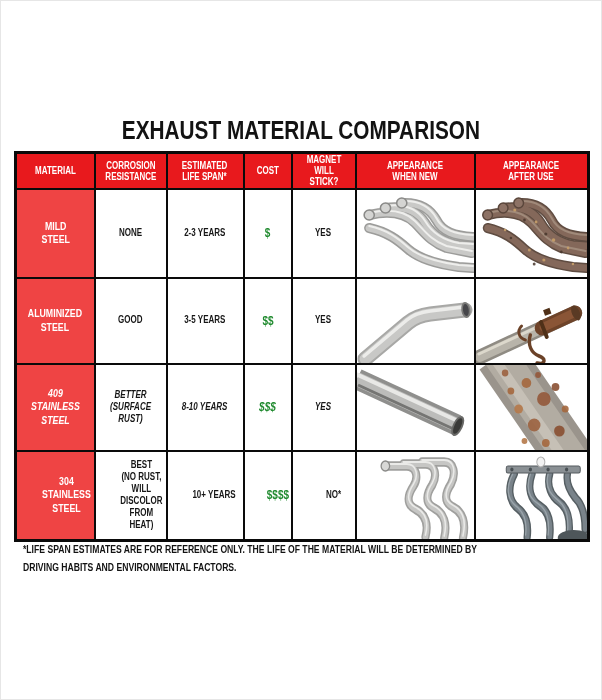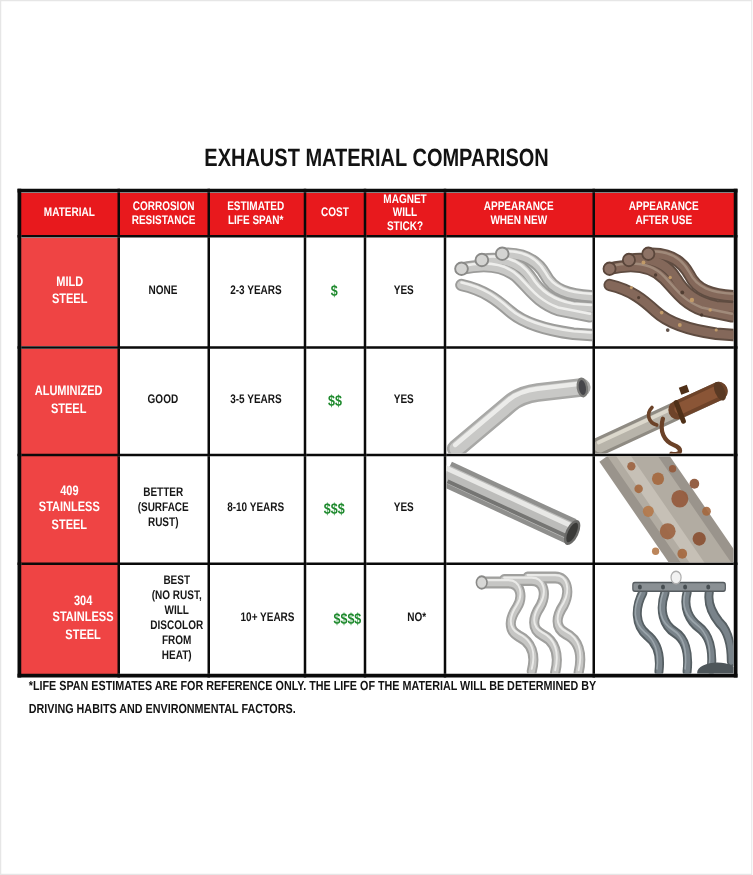--- a/index.html
+++ b/index.html
@@ -8,34 +8,34 @@
     font-family:"Liberation Sans", sans-serif;
     -webkit-font-smoothing:antialiased;
   }
   .page-frame{position:absolute;inset:0;box-shadow:inset 0 0 0 1px #e6e6e6;pointer-events:none;}
 
   
   .cnd{display:inline-block;transform:scaleX(0.8);transform-origin:center center;
        white-space:pre-line;font-weight:bold;letter-spacing:0;}
 
   .title{position:absolute;top:117px;left:0;width:602px;text-align:center;
-         font-size:20px;font-weight:bold;color:#131313;line-height:1;}
+         font-size:26px;font-weight:bold;color:#131313;line-height:1;}
 
   table.cmp{position:absolute;left:14px;top:151px;width:573px;
             border-collapse:collapse;table-layout:fixed;
             border:3px solid #0a0a0a;background:#fff;}
   table.cmp td, table.cmp th{border:2px solid #0a0a0a;padding:0;margin:0;
             text-align:center;vertical-align:middle;overflow:hidden;}
   th.hdr{background:#e8191d;color:#ffffff;font-size:10px;height:31px;line-height:1.12;}
   td.mat{background:#ef4444;color:#ffffff;font-size:11px;line-height:1.22;}
   td.txt{color:#161616;font-size:10px;line-height:1.22;}
   td.cost{color:#1f8a2e;font-size:12.5px;letter-spacing:.5px;}
   td.photo{padding:0;background:#fff;}
   td.photo svg{display:block;width:100%;height:100%;}
-  tr.r1 td{height:87px;} tr.r2 td{height:84px;} tr.r3 td{height:85px;} tr.r4 td{height:87px;padding-left:19px;}
+  tr.r1 td{height:87px;} tr.r2 td{height:84px;} tr.r3 td{height:85px;font-style:italic;} tr.r4 td{height:87px;padding-left:19px;}
 
   .notes{position:absolute;left:23px;top:540px;color:#131313;font-weight:bold;
          font-size:10.5px;}
   .notes .line{display:block;height:18px;line-height:18px;white-space:nowrap;}
   .notes .cnd{transform-origin:left center;transform:scaleX(0.82);}
 </style>
 </head>
 <body>
 
 <div class="page-frame"></div>

